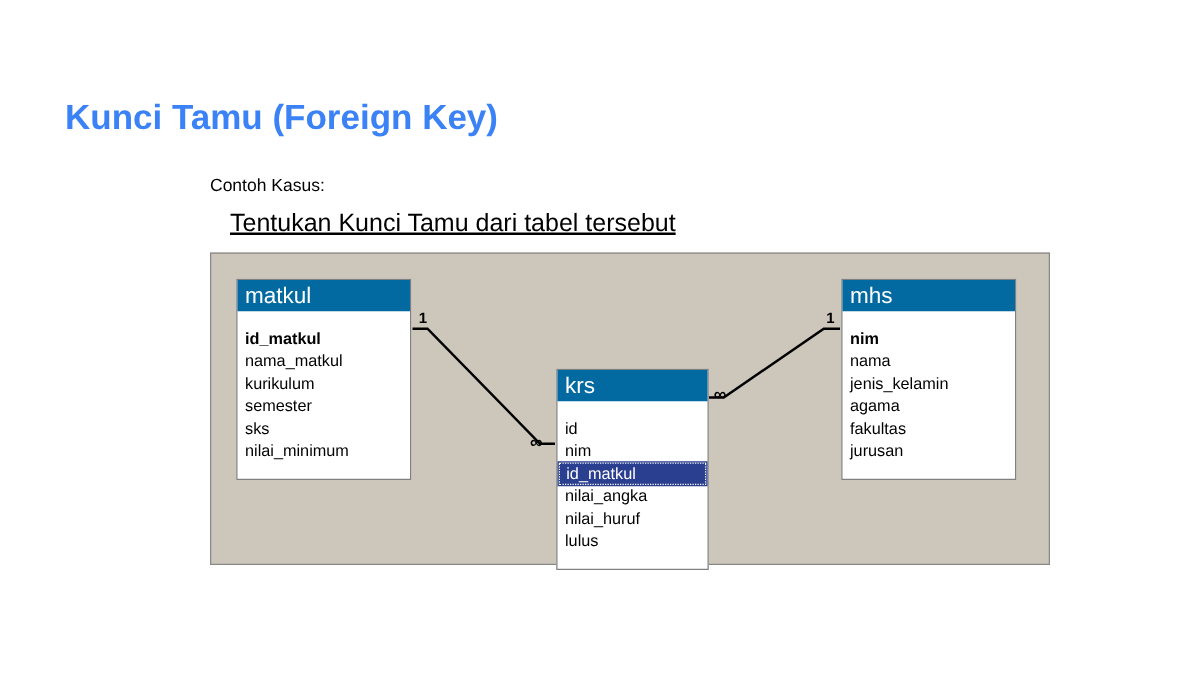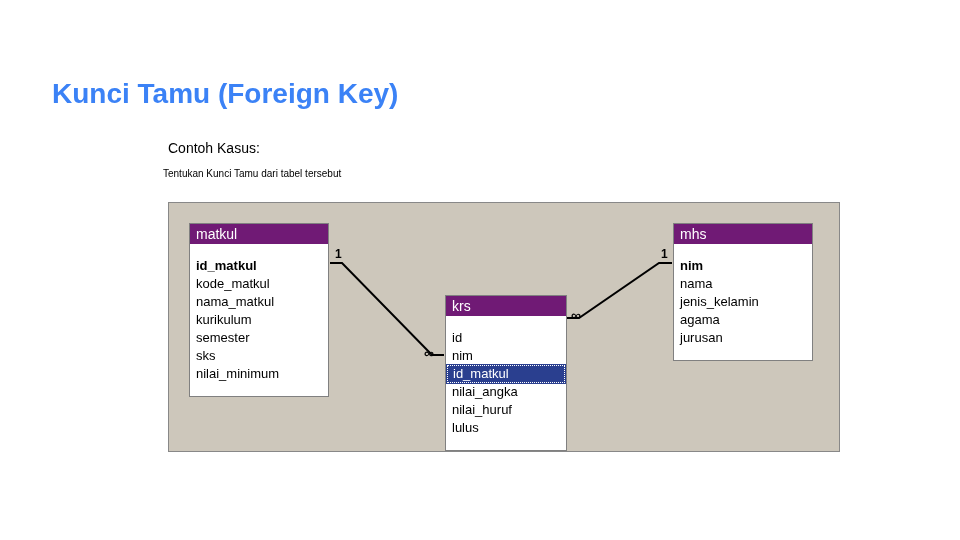--- a/index.html
+++ b/index.html
@@ -22,46 +22,47 @@
   .subtitle {
     position: absolute;
     top: 140px;
     left: 168px;
     font-size: 14px;
     color: #000000;
   }
   .instruction {
     position: absolute;
     top: 168px;
-    left: 163px;
-    font-size: 10px;
+    left: 184px;
+    font-size: 20px;
     color: #000;
+    text-decoration: underline;
   }
   .diagram-area {
     position: absolute;
     top: 202px;
     left: 168px;
     width: 672px;
     height: 250px;
     background: #cdc7bb;
     border: 1px solid #888;
   }
   .tbl {
     position: absolute;
     background: #fff;
     border: 1px solid #808080;
     font-family: "Tahoma","Segoe UI",Arial,sans-serif;
     font-size: 13px;
   }
   .tbl-header {
-    background: #701a75;
+    background: #0369a1;
     color: #fff;
     padding: 2px 6px;
     font-weight: normal;
-    font-size: 14px;
+    font-size: 18px;
   }
   .tbl-body {
     padding: 13px 0;
   }
   .tbl-row {
     padding: 1px 6px;
     line-height: 16px;
     color: #000;
     white-space: nowrap;
   }
@@ -101,21 +102,20 @@
 
   <svg class="lines">
     <path d="M 161 60 L 173 60 L 263 152 L 275 152" stroke="#000" stroke-width="2" fill="none"></path>
     <path d="M 398 115 L 410 115 L 490 60 L 503 60" stroke="#000" stroke-width="2" fill="none"></path>
   </svg>
 
   <div class="tbl" style="left:20px; top:20px; width:140px;">
     <div class="tbl-header">matkul</div>
     <div class="tbl-body">
       <div class="tbl-row bold">id_matkul</div>
-      <div class="tbl-row">kode_matkul</div>
       <div class="tbl-row">nama_matkul</div>
       <div class="tbl-row">kurikulum</div>
       <div class="tbl-row">semester</div>
       <div class="tbl-row">sks</div>
       <div class="tbl-row">nilai_minimum</div>
     </div>
   </div>
 
   <div class="tbl" style="left:276px; top:92px; width:122px;">
     <div class="tbl-header">krs</div>
@@ -129,20 +129,21 @@
     </div>
   </div>
 
   <div class="tbl" style="left:504px; top:20px; width:140px;">
     <div class="tbl-header">mhs</div>
     <div class="tbl-body">
       <div class="tbl-row bold">nim</div>
       <div class="tbl-row">nama</div>
       <div class="tbl-row">jenis_kelamin</div>
       <div class="tbl-row">agama</div>
+      <div class="tbl-row">fakultas</div>
       <div class="tbl-row">jurusan</div>
     </div>
   </div>
 
   <div class="rel-label" style="left:166px; top:44px;">1</div>
   <div class="rel-label inf" style="left:255px; top:142px;">∞</div>
   <div class="rel-label inf" style="left:402px; top:104px;">∞</div>
   <div class="rel-label" style="left:492px; top:44px;">1</div>
 
 </div>

